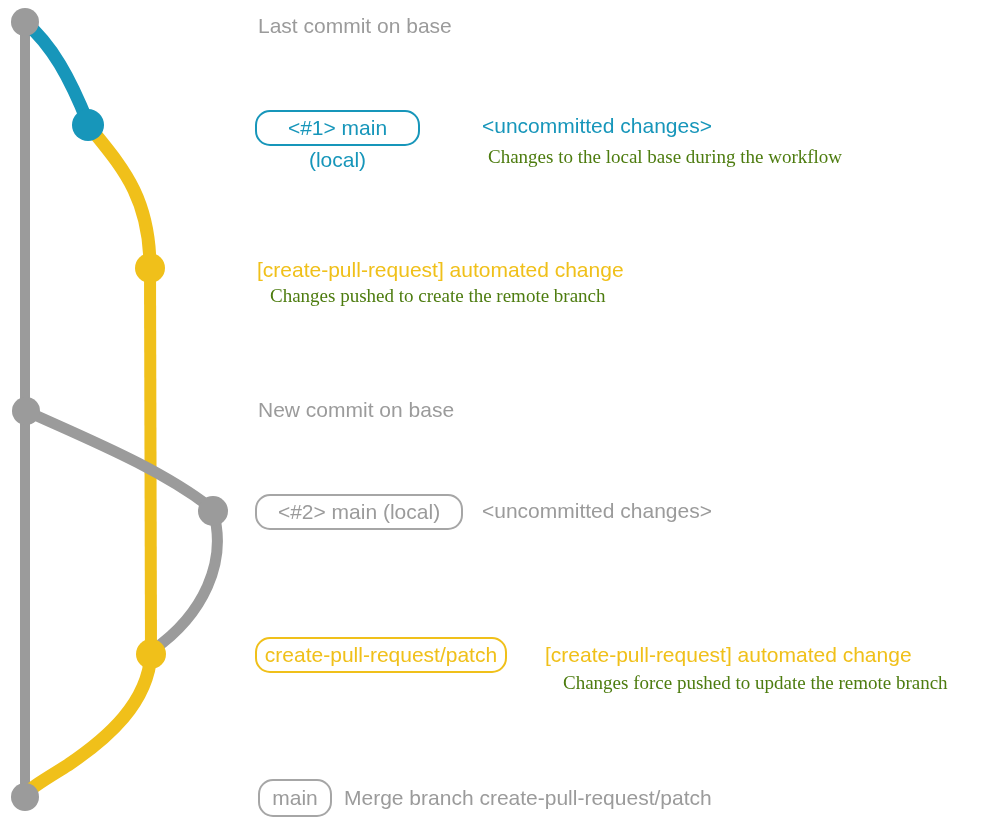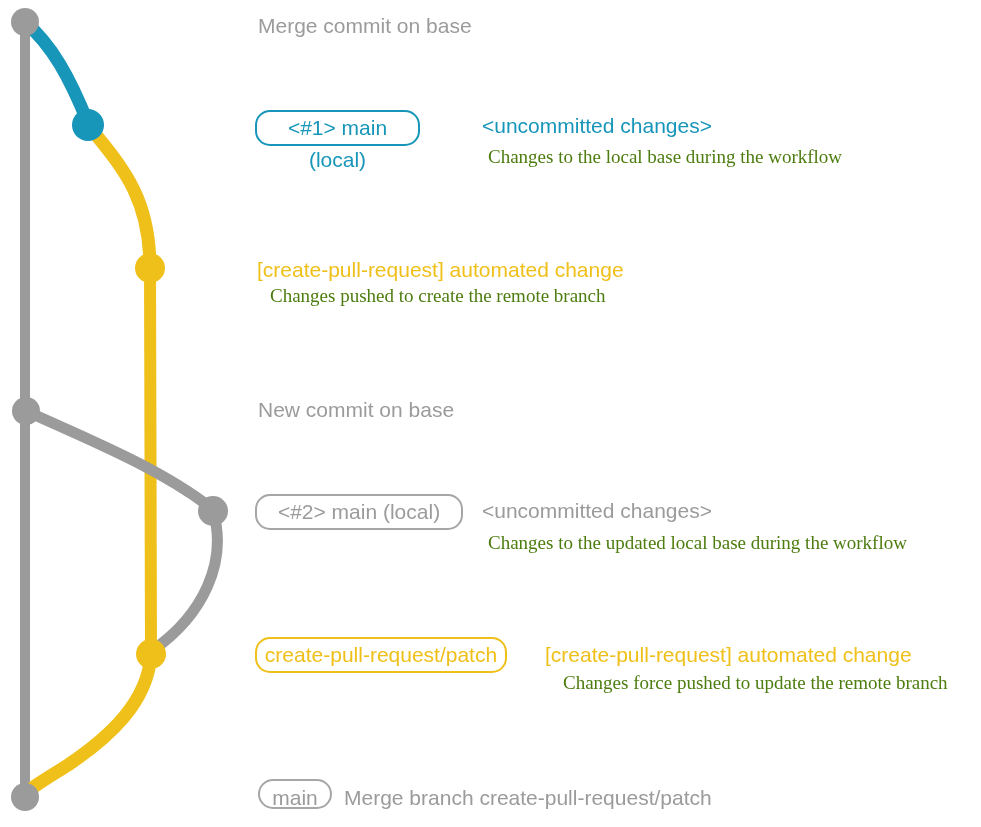--- a/index.html
+++ b/index.html
@@ -50,35 +50,34 @@
 
     <circle cx="25" cy="22" r="14" fill="#9b9b9b"></circle>
     <circle cx="88" cy="125" r="16" fill="#1796ba"></circle>
     <circle cx="150" cy="268" r="15" fill="#f0c01a"></circle>
     <circle cx="26" cy="411" r="14" fill="#9b9b9b"></circle>
     <circle cx="213" cy="511" r="15" fill="#9b9b9b"></circle>
     <circle cx="151" cy="654" r="15" fill="#f0c01a"></circle>
     <circle cx="25" cy="797" r="14" fill="#9b9b9b"></circle>
   </svg>
 
-  <div class="ann sans-h" style="left:258px;top:14px">Merge commit on base</div>
+  <div class="ann sans-h" style="left:258px;top:14px">Last commit on base</div>
 
   <div class="badge blue-b" style="left:255px;top:110px;width:165px;height:36px;line-height:32px">&lt;#1&gt; main (local)</div>
   <div class="ann heading blue-t" style="left:482px;top:114px">&lt;uncommitted changes&gt;</div>
   <div class="ann desc" style="left:488px;top:146px">Changes to the local base during the workflow</div>
 
   <div class="ann heading yellow-t" style="left:257px;top:258px">[create-pull-request] automated change</div>
   <div class="ann sans-h" style="left:258px;top:398px">New commit on base</div>
 
   <div class="ann desc" style="left:270px;top:285px">Changes pushed to create the remote branch</div>
 
   <div class="badge gray-b" style="left:255px;top:494px;width:208px;height:36px;line-height:32px">&lt;#2&gt; main (local)</div>
   <div class="ann heading gray-t" style="left:482px;top:499px">&lt;uncommitted changes&gt;</div>
-  <div class="ann desc" style="left:488px;top:532px">Changes to the updated local base during the workflow</div>
 
   <div class="badge yellow-b" style="left:255px;top:637px;width:252px;height:36px;line-height:32px">create-pull-request/patch</div>
   <div class="ann heading yellow-t" style="left:545px;top:643px">[create-pull-request] automated change</div>
   <div class="ann desc" style="left:563px;top:672px">Changes force pushed to update the remote branch</div>
 
-  <div class="badge gray-b" style="left:258px;top:779px;width:74px;height:30px;line-height:34px">main</div>
+  <div class="badge gray-b" style="left:258px;top:779px;width:74px;height:38px;line-height:34px">main</div>
   <div class="ann sans-h" style="left:344px;top:786px">Merge branch create-pull-request/patch</div>
 
 </div>
 
 </body></html>

